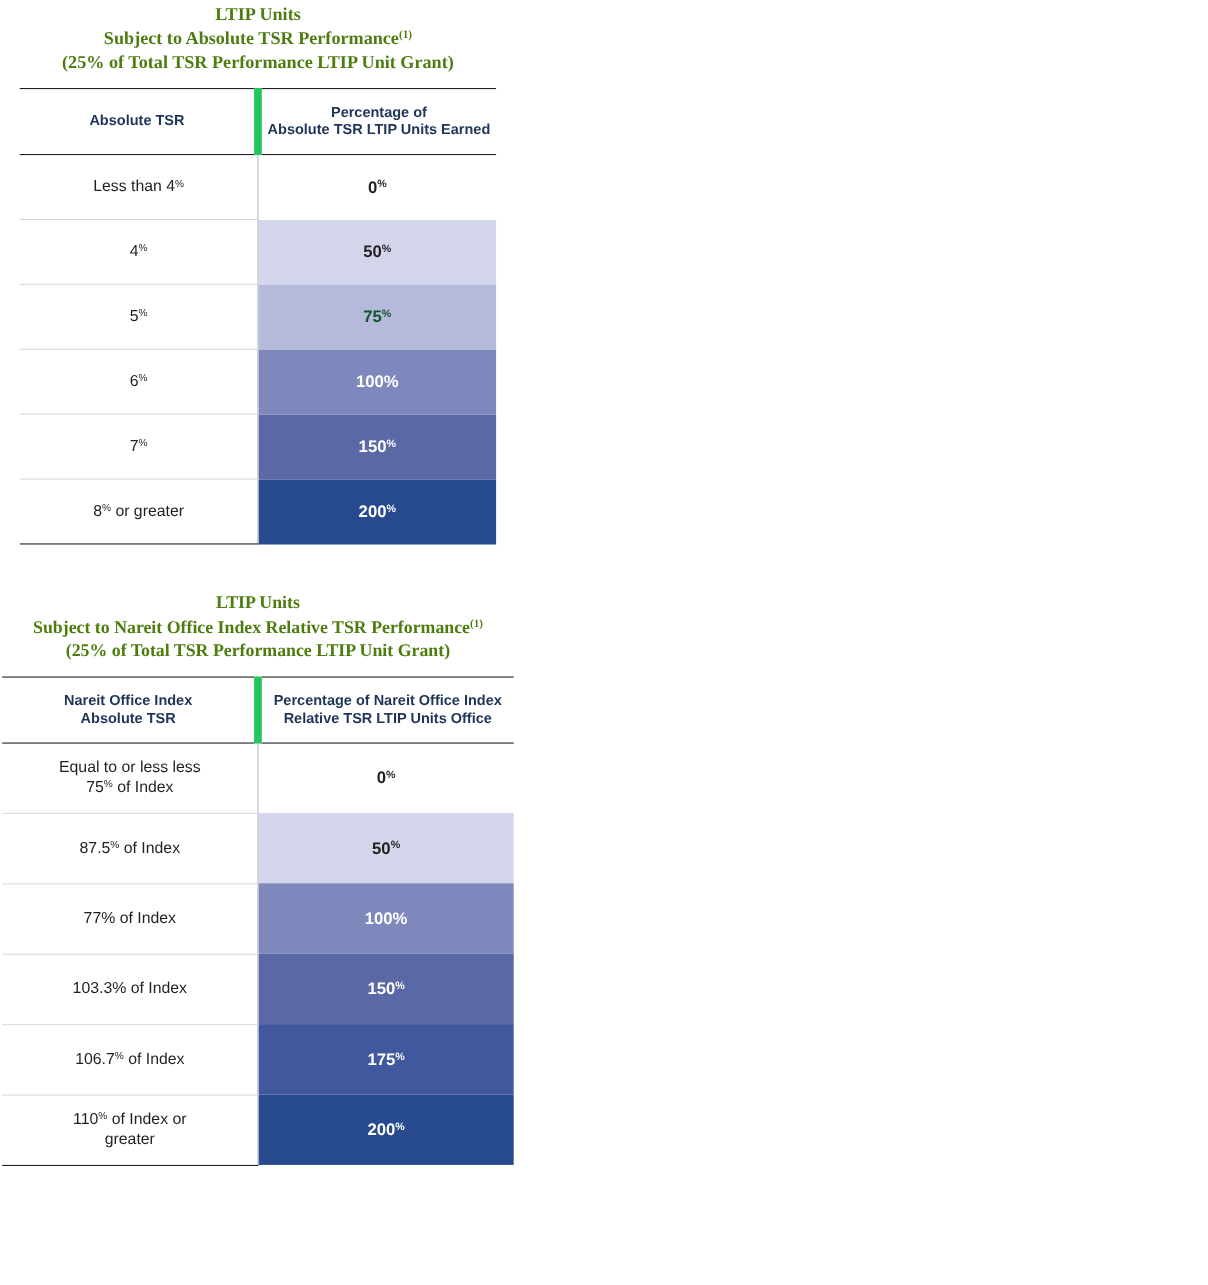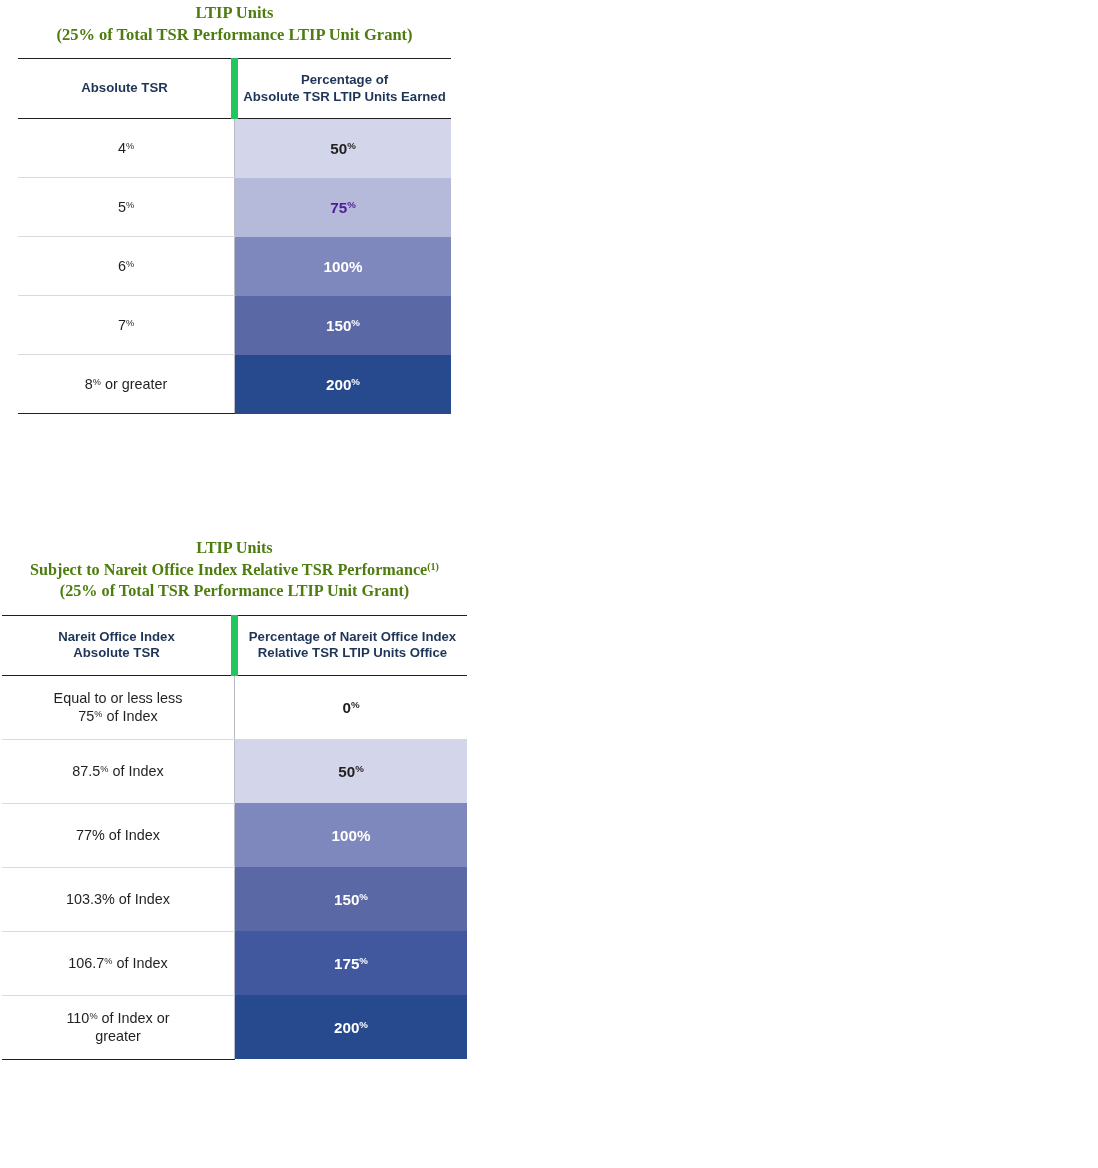--- a/index.html
+++ b/index.html
@@ -112,46 +112,53 @@
 </style>
 </head>
 <body>
 
 <div class="grid">
 
   <div class="cellbox">
     <section class="panel" id="panel-absolute">
       <h2 class="title">
           <span class="ln">LTIP Units</span>
+          <span class="ln">Subject to Absolute TSR Performance<sup>(1)</sup></span>
           <span class="ln">(25% of Total TSR Performance LTIP Unit Grant)</span>
         </h2>
       <table class="perf h-a">
         <thead>
             <tr>
           <th class="col-left">
                 <span class="ln">Absolute TSR</span>
               </th>
           <th class="col-right">
                 <span class="ln">Percentage of</span>
                 <span class="ln">Absolute TSR LTIP Units Earned</span>
               </th>
         </tr>
           </thead>
         <tbody>
             <tr>
               <td class="col-left">
+                <span class="ln">Less than 4<sup class="pct">%</sup></span>
+              </td>
+              <td class="col-right" style="background:#ffffff;color:#231f20;">0<sup class="pct">%</sup></td>
+            </tr>
+            <tr>
+              <td class="col-left">
                 <span class="ln">4<sup class="pct">%</sup></span>
               </td>
               <td class="col-right" style="background:#d3d6ea;color:#231f20;">50<sup class="pct">%</sup></td>
             </tr>
             <tr>
               <td class="col-left">
                 <span class="ln">5<sup class="pct">%</sup></span>
               </td>
-              <td class="col-right" style="background:#b6bada;color:#4c1d95;">75<sup class="pct">%</sup></td>
+              <td class="col-right" style="background:#b6bada;color:#14532d;">75<sup class="pct">%</sup></td>
             </tr>
             <tr>
               <td class="col-left">
                 <span class="ln">6<sup class="pct">%</sup></span>
               </td>
               <td class="col-right" style="background:#7f88bc;color:#ffffff;">100%</td>
             </tr>
             <tr>
               <td class="col-left">
                 <span class="ln">7<sup class="pct">%</sup></span>

